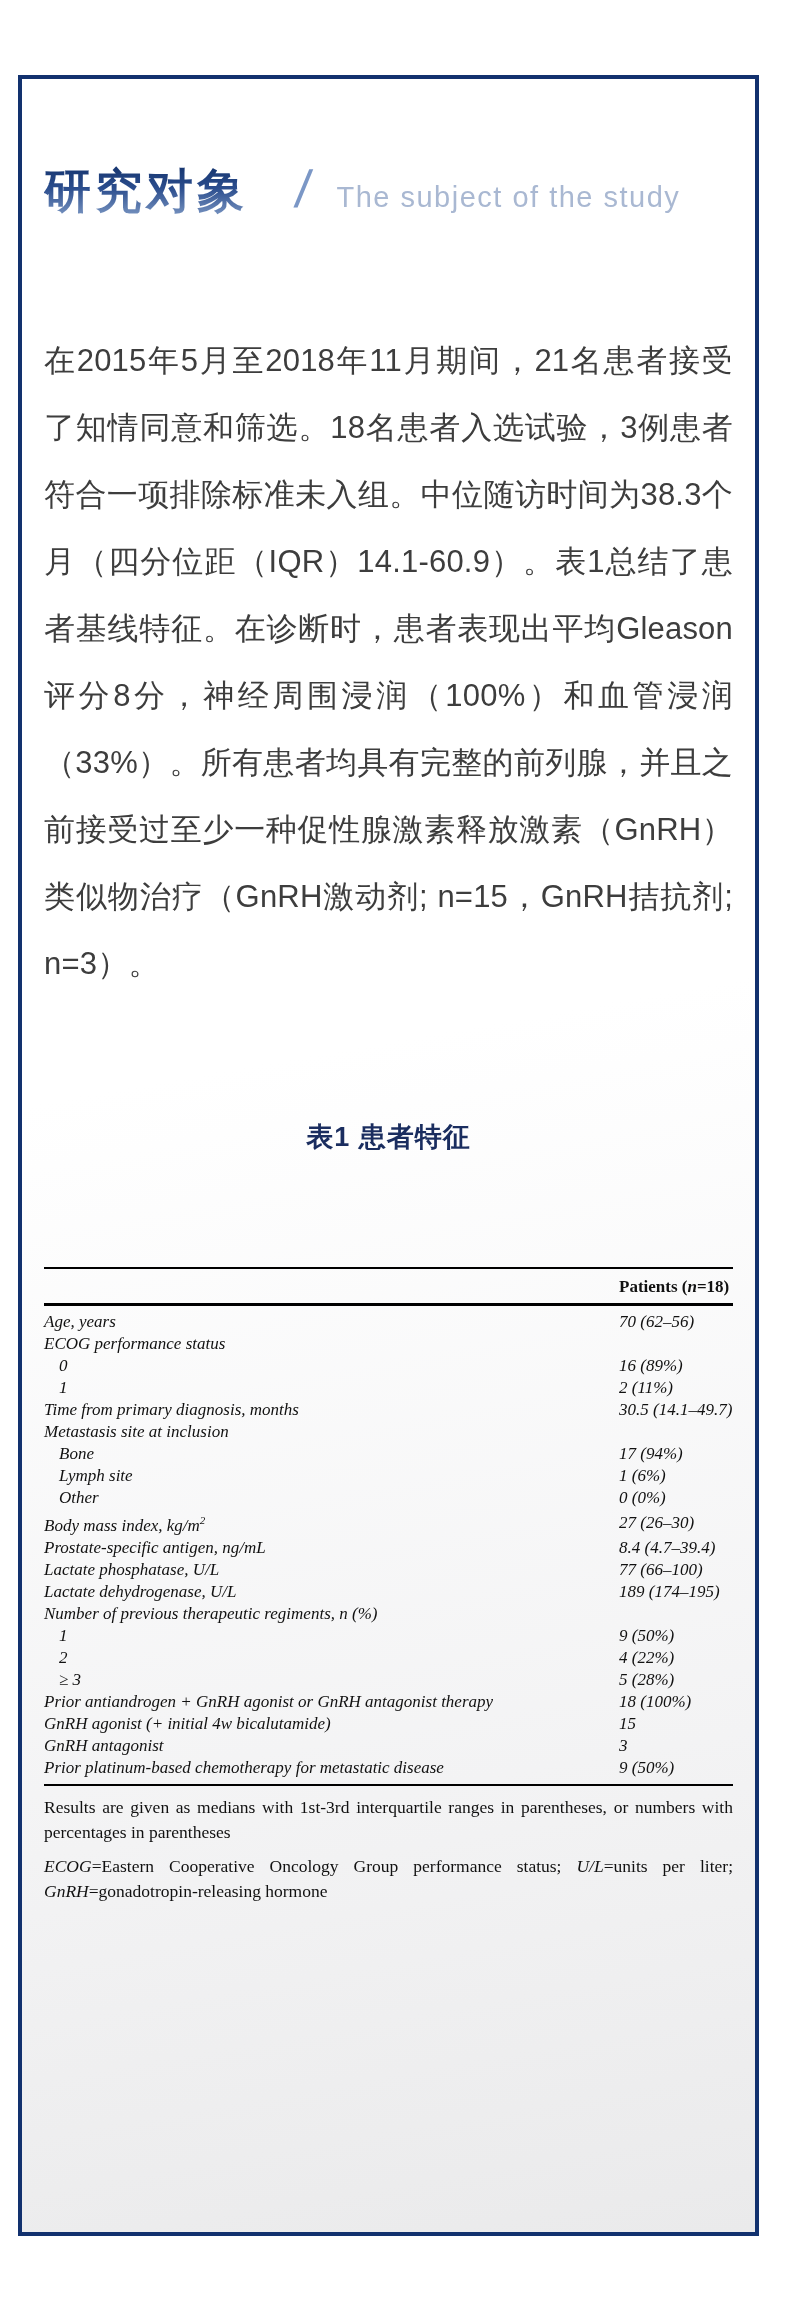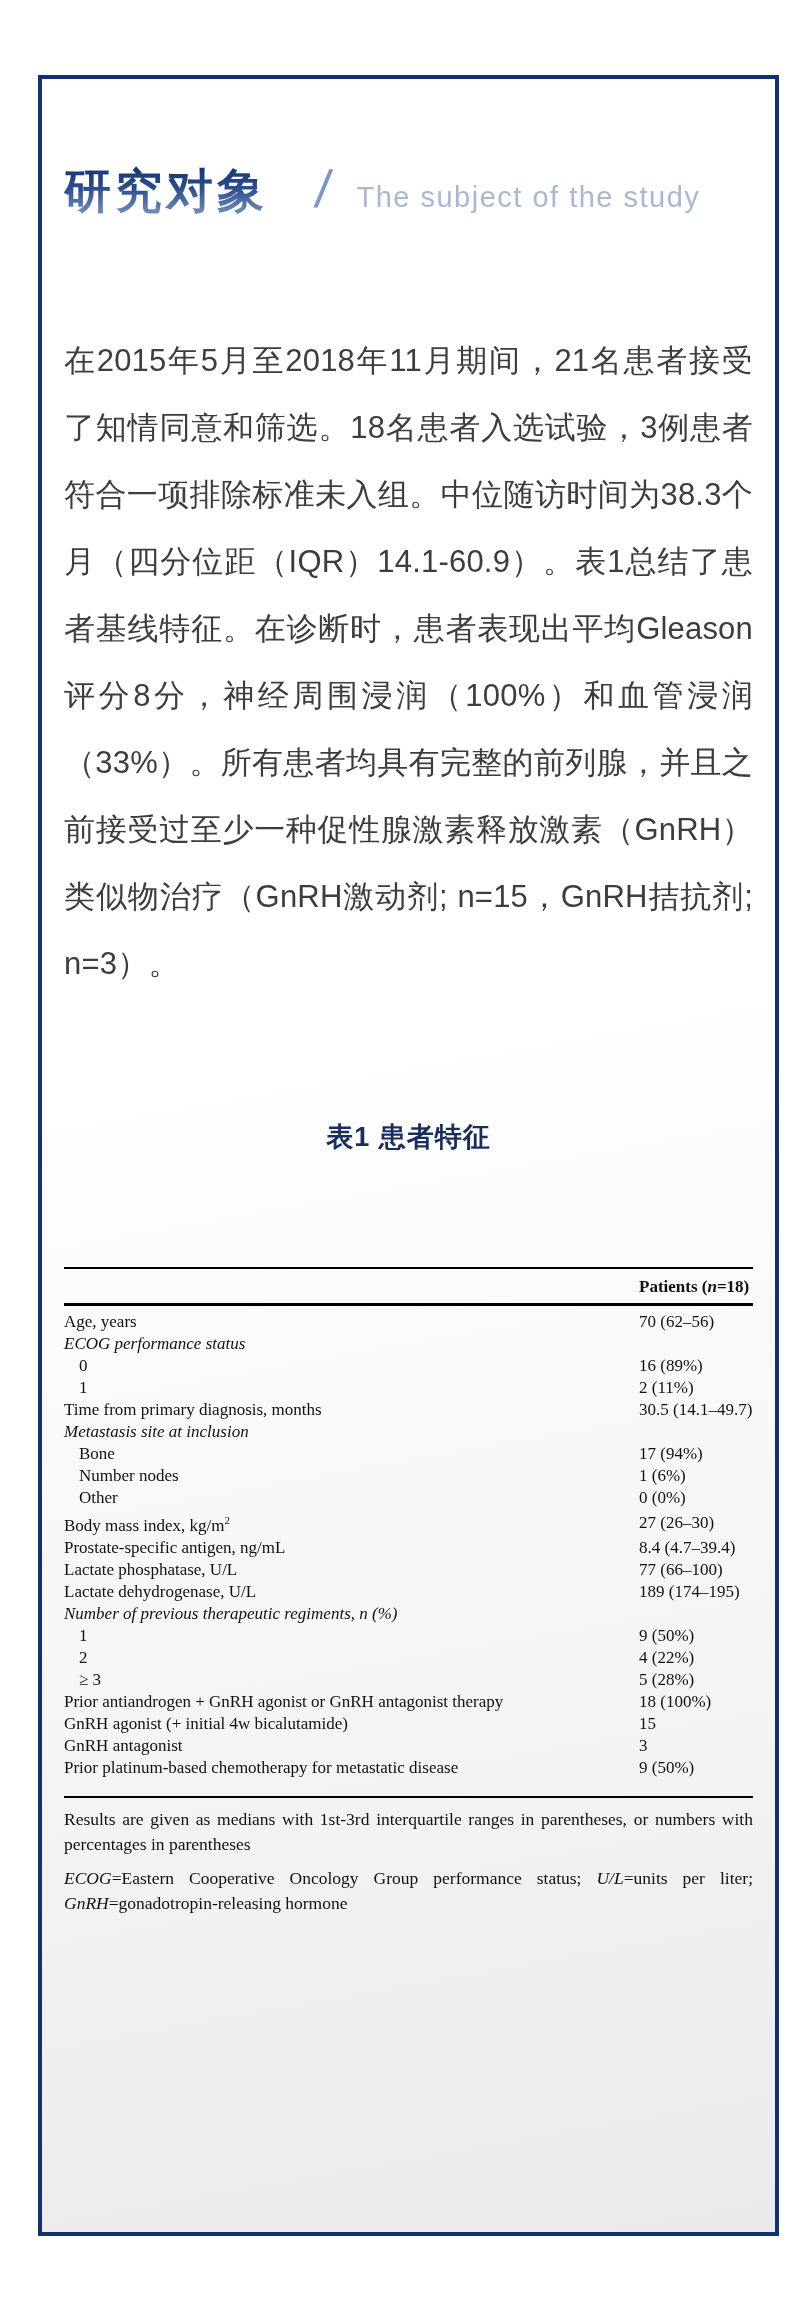--- a/index.html
+++ b/index.html
@@ -1,21 +1,21 @@
 <!DOCTYPE html>
 <html><head>
 <meta charset="utf-8">
 <style>
   * { margin: 0; padding: 0; box-sizing: border-box; }
   html, body { width: 800px; background: #ffffff; font-family: "Liberation Sans", sans-serif; }
   body { height: 2304px; position: relative; overflow: hidden; }
 
   .card {
     position: absolute;
-    left: 38px; top: 75px;
+    left: 18px; top: 75px;
     width: 741px; height: 2161px;
     border: 4px solid #12316e;
     background: linear-gradient(170deg, #ffffff 45%, #f3f3f4 78%, #eaeaeb 100%);
     padding: 0 22px;
   }
 
   
   .hdr {
     margin-top: 80px;
     display: flex;
@@ -85,26 +85,27 @@
     text-align: left;
     padding: 8px 0 6px 0;
     white-space: nowrap;
   }
   table.patients td {
     height: 22px;
     line-height: 22px;
     vertical-align: middle;
     white-space: nowrap;
     overflow: visible;
+    font-style: italic;
   }
   table.patients td.indent { padding-left: 15px; }
   table.patients td.italic { font-style: italic; }
   table.patients sup { font-size: 11px; }
   table.patients tbody tr:first-child td { padding-top: 5px; }
-  table.patients tbody tr:last-child td { padding-bottom: 17px; }
+  table.patients tbody tr:last-child td { padding-bottom: 5px; }
 
   .footnotes { margin-top: 0; }
   .footnotes p {
     font-size: 17.5px;
     line-height: 25px;
     margin-top: 9px;
     color: #111111;
     text-align: justify;
   }
 </style>
@@ -158,21 +159,21 @@
           </tr>
           <tr>
             <td class="italic">Metastasis site at inclusion</td>
             <td></td>
           </tr>
           <tr>
             <td class="indent ">Bone</td>
             <td>17 (94%)</td>
           </tr>
           <tr>
-            <td class="indent ">Number nodes</td>
+            <td class="indent ">Lymph site</td>
             <td>1 (6%)</td>
           </tr>
           <tr>
             <td class="indent ">Other</td>
             <td>0 (0%)</td>
           </tr>
           <tr>
             <td class="">Body mass index, kg/m<sup>2</sup></td>
             <td>27 (26–30)</td>
           </tr>

